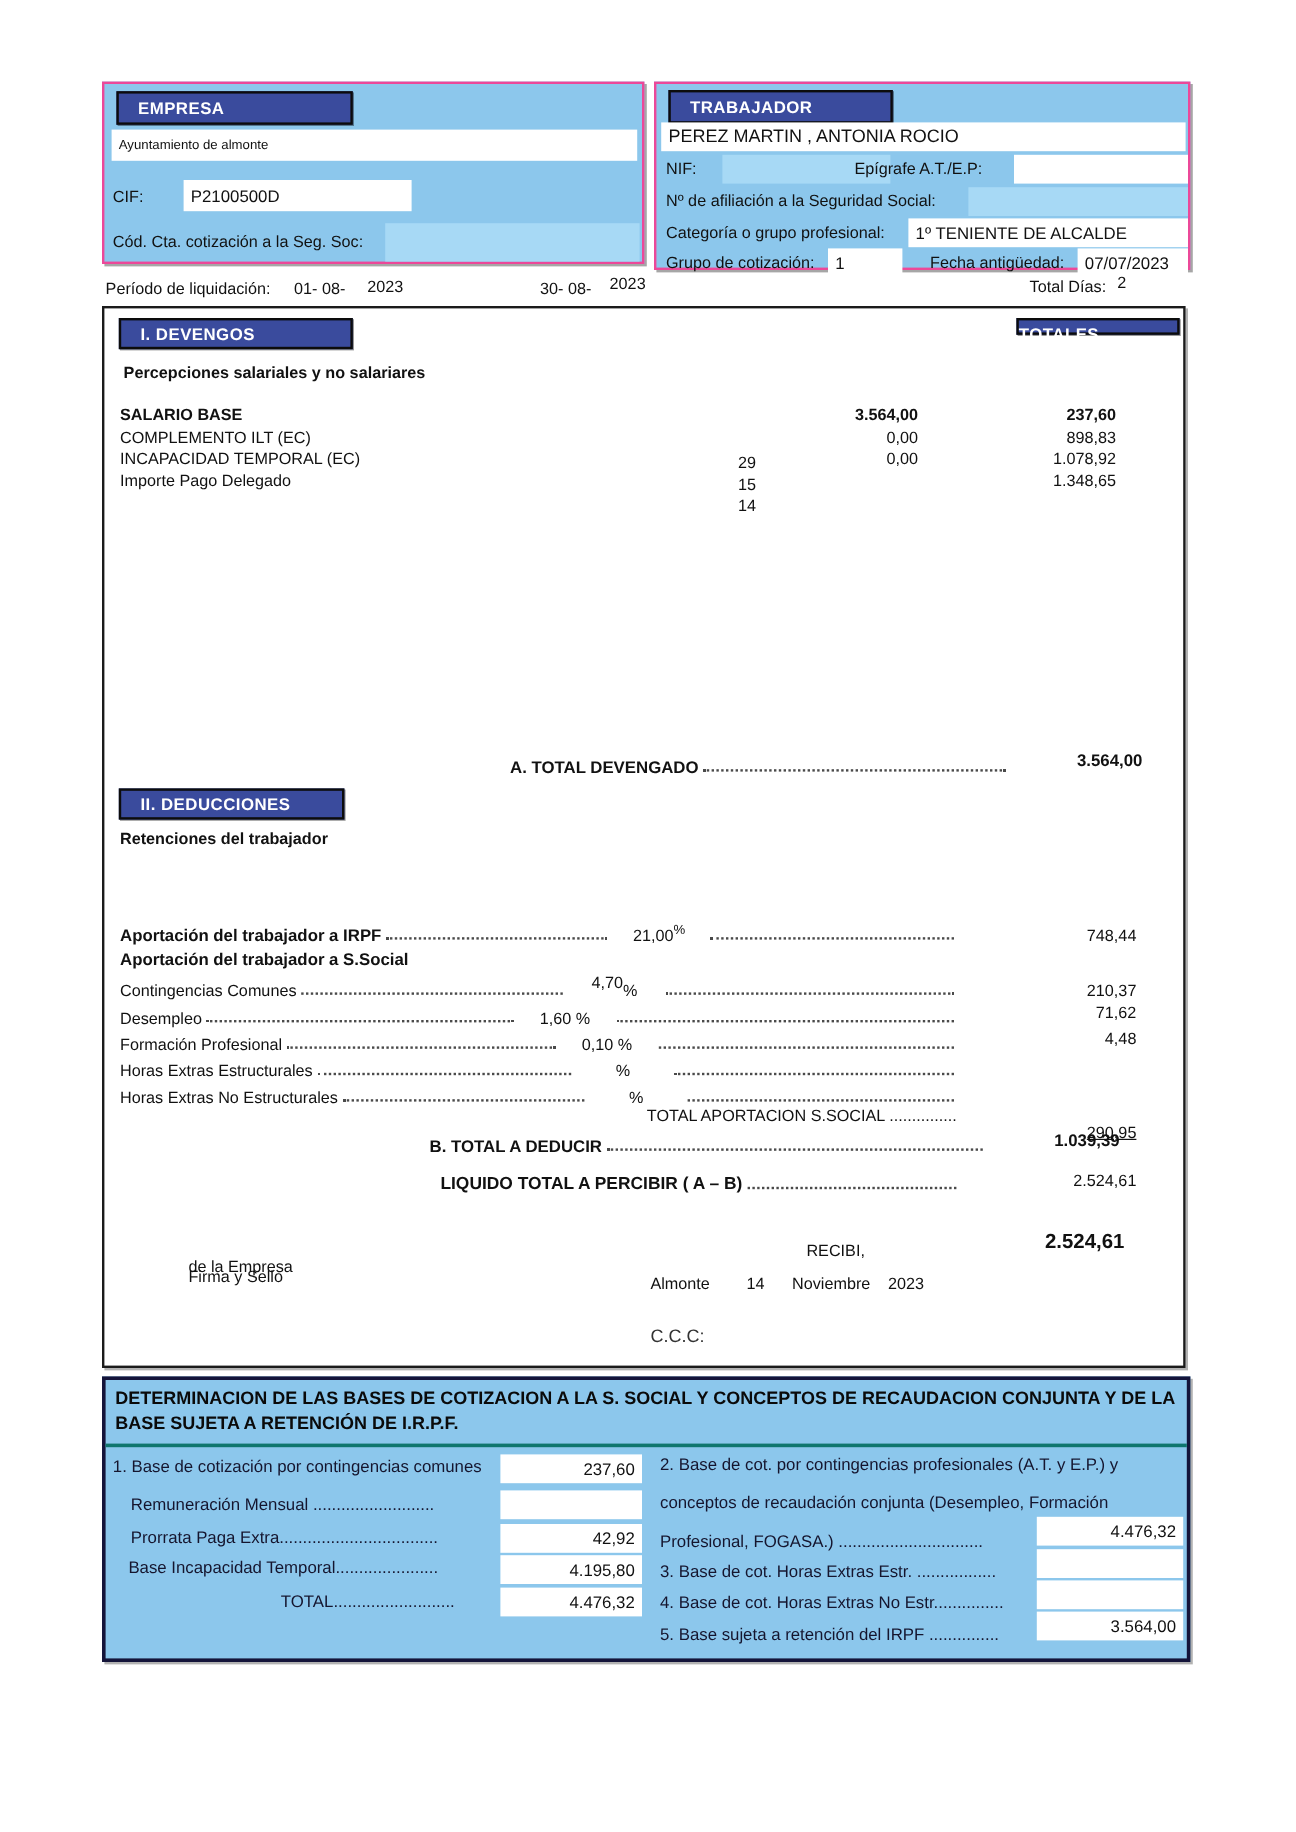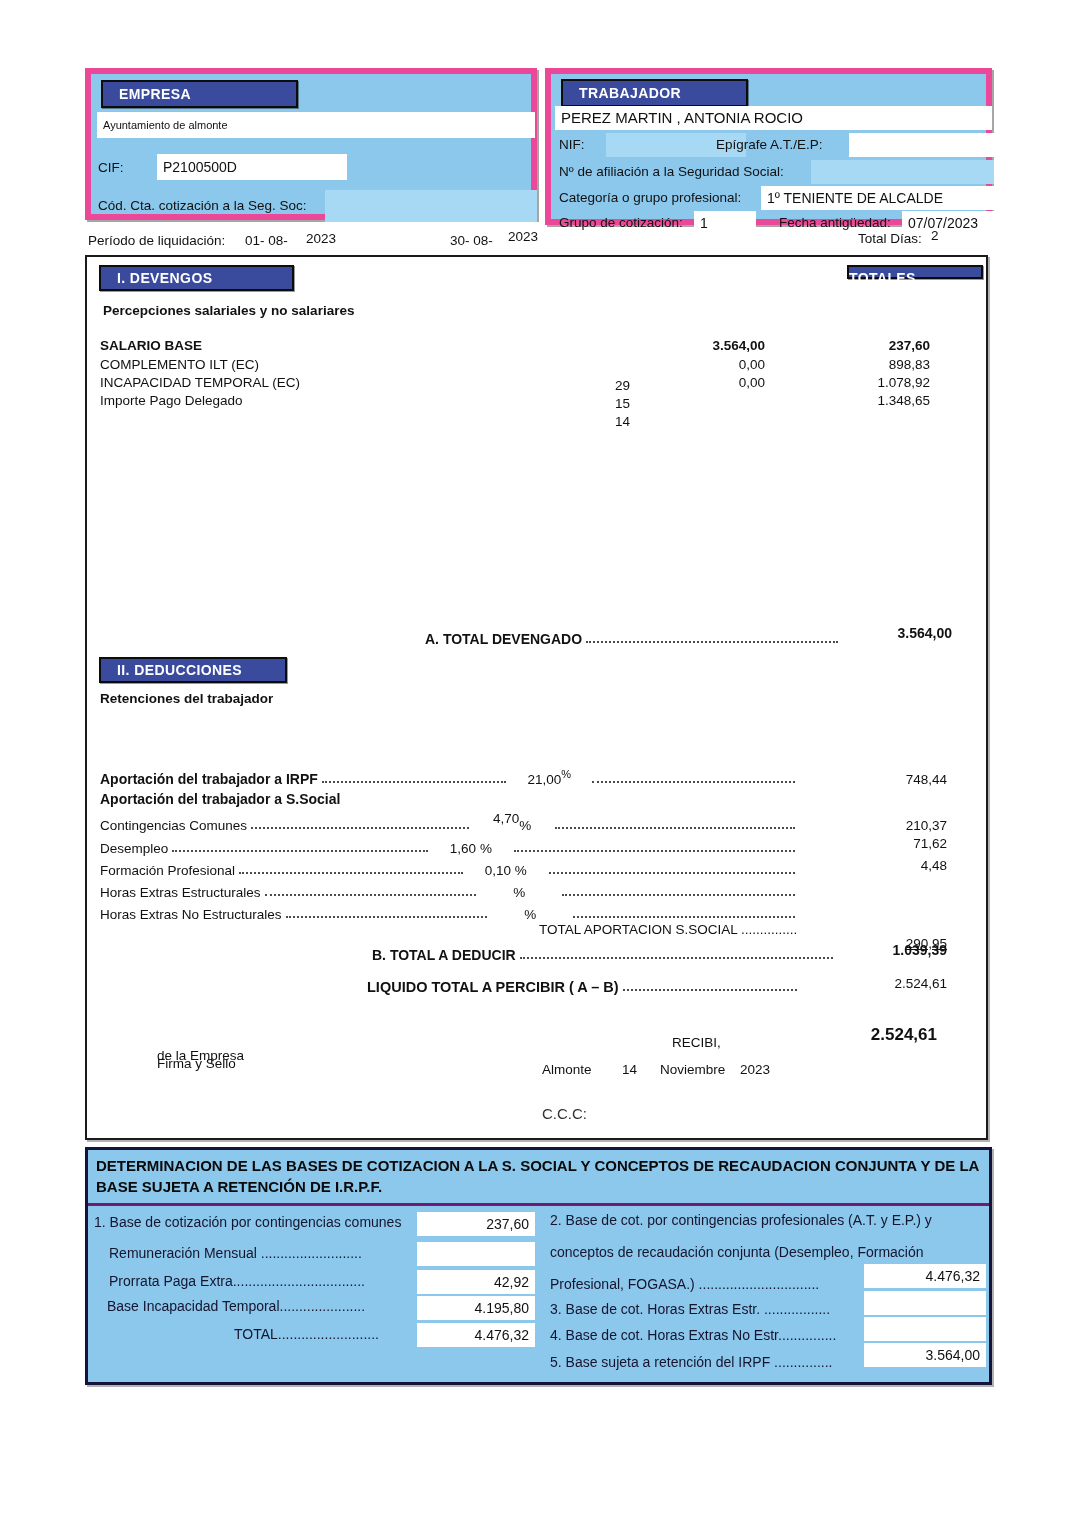--- a/index.html
+++ b/index.html
@@ -4,21 +4,21 @@
 <style>
   * { margin:0; padding:0; box-sizing:border-box; }
   html,body { background:#fff; }
   #page {
     position:relative; width:1080px; height:1527px; background:#ffffff;
     font-family:"Liberation Sans", sans-serif; color:#111; overflow:hidden;
   }
   .abs { position:absolute; }
   .b { font-weight:bold; }
   .lbl { font-size:13.5px; }
-  .panel { position:absolute; background:#8cc7ec; border:6px solid #ec4899; box-shadow:2px 2px 0 rgba(0,0,0,.35); }
+  .panel { position:absolute; background:#8cc7ec; border:2px solid #ec4899; box-shadow:2px 2px 0 rgba(0,0,0,.35); }
   .hdrbar {
     position:absolute; background:#3a4b9d; border:2px solid #0c0c0c; color:#fff;
     font-weight:bold; font-size:14px; line-height:24px; padding-left:16px; letter-spacing:.4px;
     box-shadow:1px 1px 0 rgba(0,0,0,.4);
   }
   .wbox { position:absolute; background:#fff; font-size:14px; line-height:24px; padding:0 6px; }
   .bbox { position:absolute; background:#a7d9f5; }
   .mainbox { position:absolute; left:85px; top:255px; width:903px; height:885px; background:#fff; border:2px solid #1b1b1b; box-shadow:2px 2px 0 rgba(0,0,0,.3); }
   .basesbox { position:absolute; left:85px; top:1147px; width:907px; height:238px; background:#8cc7ec; border:3px solid #14143a; box-shadow:2px 2px 0 rgba(0,0,0,.3); }
   .drow { position:absolute; left:13px; width:830px; display:flex; font-size:13.5px; }
@@ -26,21 +26,21 @@
   .drow .c2 { width:95px; text-align:right;margin-top:21px; }
   .drow .c3 { width:135px; text-align:right; }
   .drow .c4 { width:165px; text-align:right; }
   .frow { position:absolute; display:flex; align-items:flex-end; font-size:13.5px; }
   .lead { flex:1; border-bottom:2px dotted #4a4a4a; margin:0 4px; position:relative; top:-4px; height:2px; }
   .lead2 { flex:1.1; border-bottom:2px dotted #4a4a4a; margin:0 4px; margin-right:42px; position:relative; top:-4px; height:2px; }
   .pctcell { width:78px; text-align:center; white-space:nowrap; }
   .valcell { width:110px; text-align:right; }
   .raise { position:relative; top:-7px; }
   .sup { position:relative; top:-6px; font-size:11px; }
-  .titleband { position:absolute; left:0; top:0; right:0; padding:5px 8px 6px 8px; font-size:15px; font-weight:bold; line-height:1.4; border-bottom:3px solid #701a75; color:#0a0a0a; }
+  .titleband { position:absolute; left:0; top:0; right:0; padding:5px 8px 6px 8px; font-size:15px; font-weight:bold; line-height:1.4; border-bottom:3px solid #0f766e; color:#0a0a0a; }
   .bx { position:absolute; background:#fff; font-size:14px; line-height:24px; text-align:right; padding-right:6px; }
   .blbl { position:absolute; font-size:14px; color:#15152e; }
 </style>
 </head>
 <body>
 
 <div id="page">
 
   <div class="panel" style="left:85px; top:68px; width:452px; height:152px;">
     <div class="hdrbar" style="left:10px; top:6px; width:197px; height:28px;">EMPRESA</div>
@@ -156,21 +156,21 @@
       <span>Horas Extras No Estructurales</span>
       <span class="lead"></span>
       <span class="pctcell"><span>%</span></span>
       <span class="lead2"></span>
       <span class="valcell"></span>
     </div>
 
     <div class="abs" style="left:452px; top:665px; font-size:13.5px;">TOTAL APORTACION S.SOCIAL ...............</div>
     <div class="abs" style="left:760px; top:679px; width:100px; text-align:right; font-size:13.5px;text-decoration:underline;">290,95</div>
 
-    <div class="frow" style="left:285px; top:690px; width:575px;align-items:flex-end;">
+    <div class="frow" style="left:271px; top:690px; width:575px;align-items:flex-end;">
       <span class="b" style="font-size:14px;">B. TOTAL A DEDUCIR</span>
       <span class="lead"></span>
       <span class="valcell b" style="font-size:14px; position:relative; top:-5px;">1.039,39</span>
     </div>
 
     <div class="frow" style="left:280px; top:722px; width:580px;">
       <span class="b" style="font-size:14.5px;">LIQUIDO TOTAL A PERCIBIR ( A – B)</span>
       <span class="lead" style="margin-right:40px;"></span>
       <span class="valcell" style="font-size:13.5px; position:relative; top:-4px;">2.524,61</span>
     </div>

